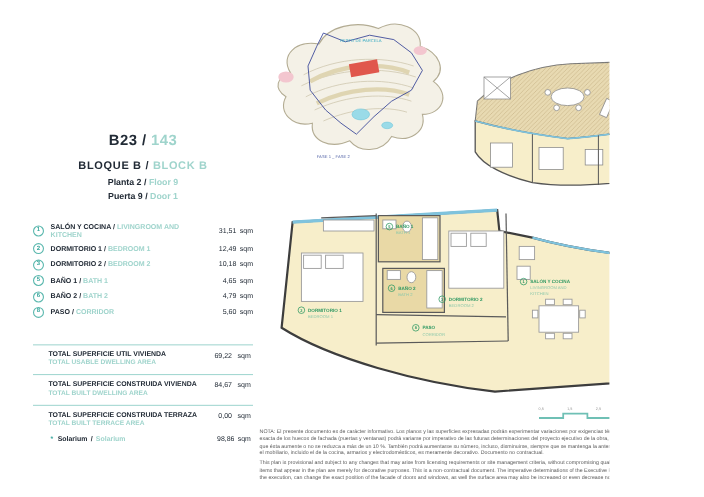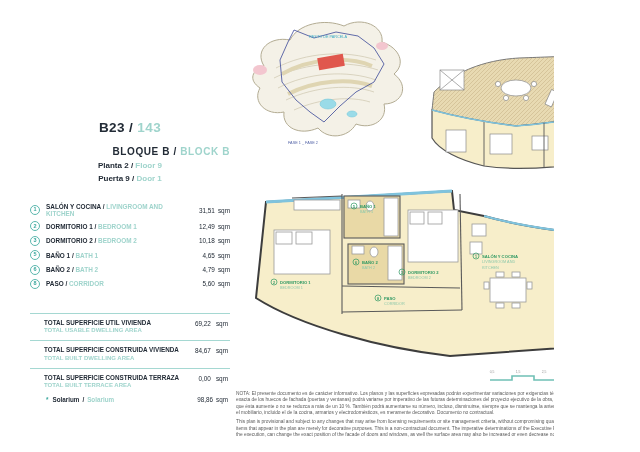--- a/index.html
+++ b/index.html
@@ -5,21 +5,21 @@
   html,body{margin:0;padding:0;background:#fff;}
   #page{position:relative;width:554px;height:452px;background:#ffffff;overflow:hidden;
         font-family:"Liberation Sans","DejaVu Sans",sans-serif;color:#222b36;}
   .abs{position:absolute;}
 
   
   #sidebar{left:30px;top:120px;width:200px;}
   .unit-line{text-align:center;font-size:13.5px;font-weight:bold;letter-spacing:.4px;}
   .teal{color:#9fd4cc;}
   .slash{font-weight:bold;color:#222b36;}
-  .block-line{text-align:right;font-size:10px;font-weight:bold;margin-top:11px;letter-spacing:.6px;}
+  .block-line{text-align:center;font-size:10px;font-weight:bold;margin-top:11px;letter-spacing:.6px;}
   .floor-line{text-align:center;font-size:8px;font-weight:bold;margin-top:4px;}
 
   #room-list{margin-top:20px;}
   .room-row{display:flex;align-items:center;font-size:6.4px;margin-bottom:4.4px;}
   .num-circle{width:8px;height:8px;border:1px solid #5bb8ae;border-radius:50%;color:#3aa79d;
               font-size:5.5px;font-weight:bold;display:flex;align-items:center;justify-content:center;
               margin-right:6px;flex:none;line-height:1;}
   .room-name{flex:1;font-weight:bold;}
   .room-name .en{color:#9fd4cc;font-weight:bold;}
   .num-val{display:flex;justify-content:flex-end;gap:3px;width:44px;flex:none;}

